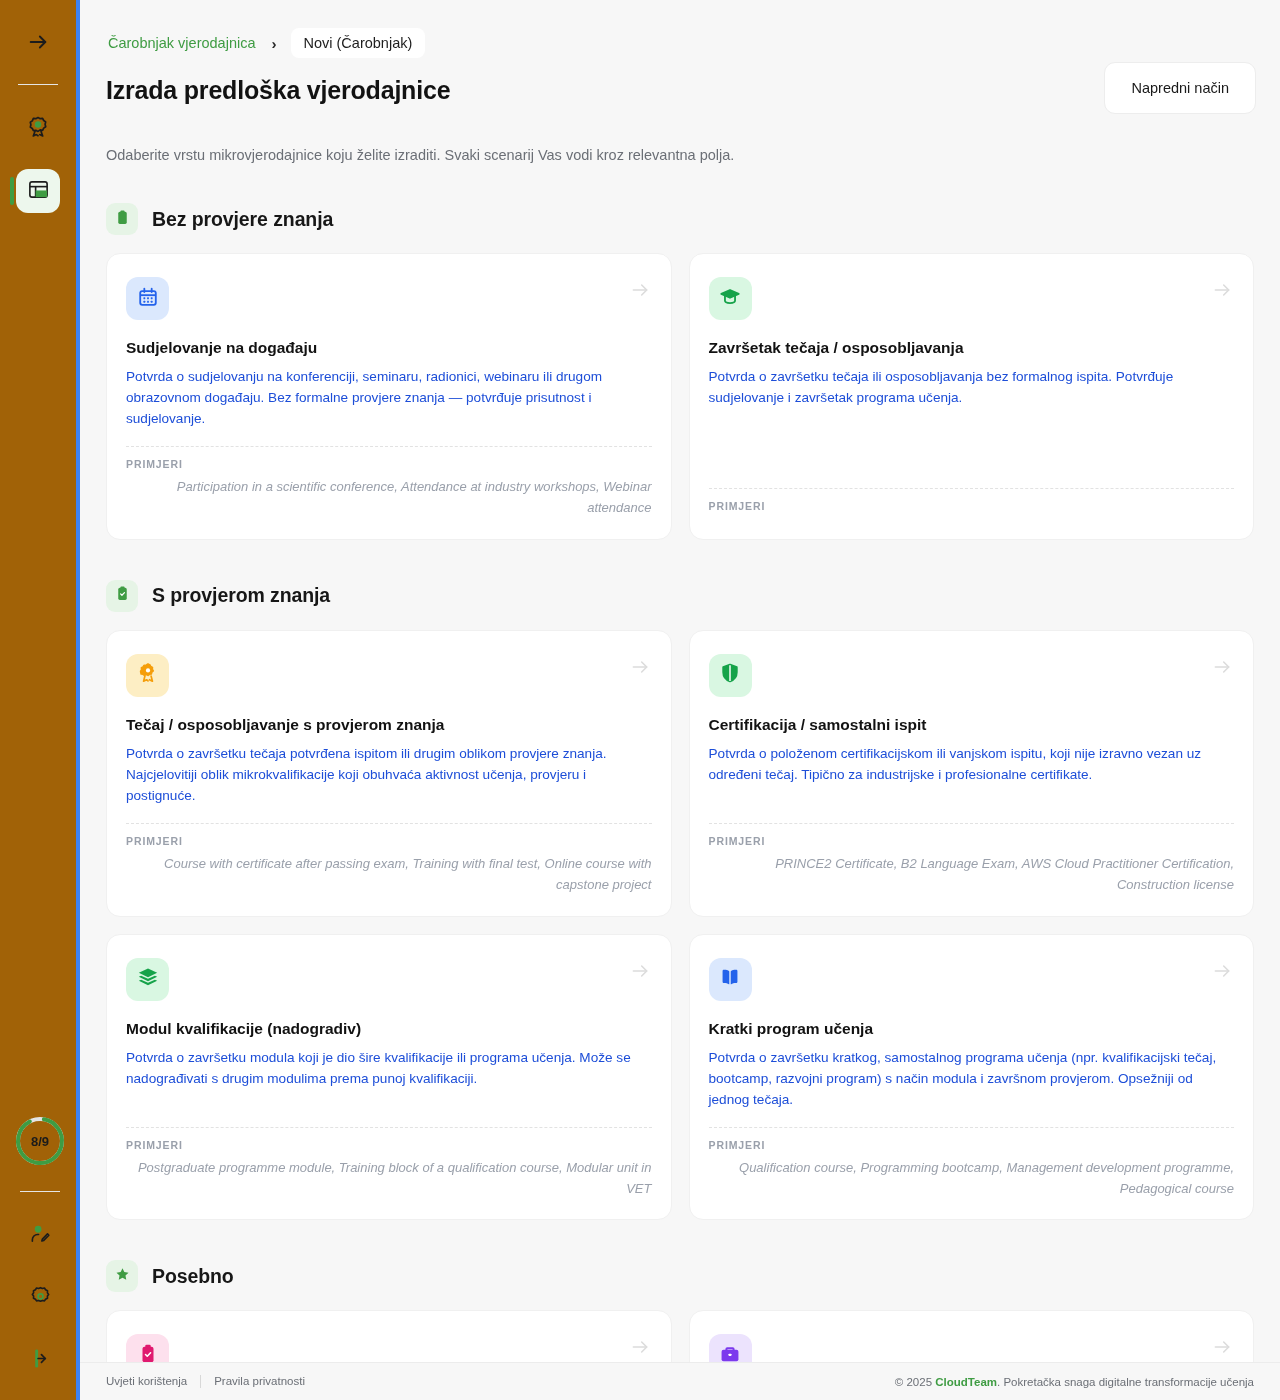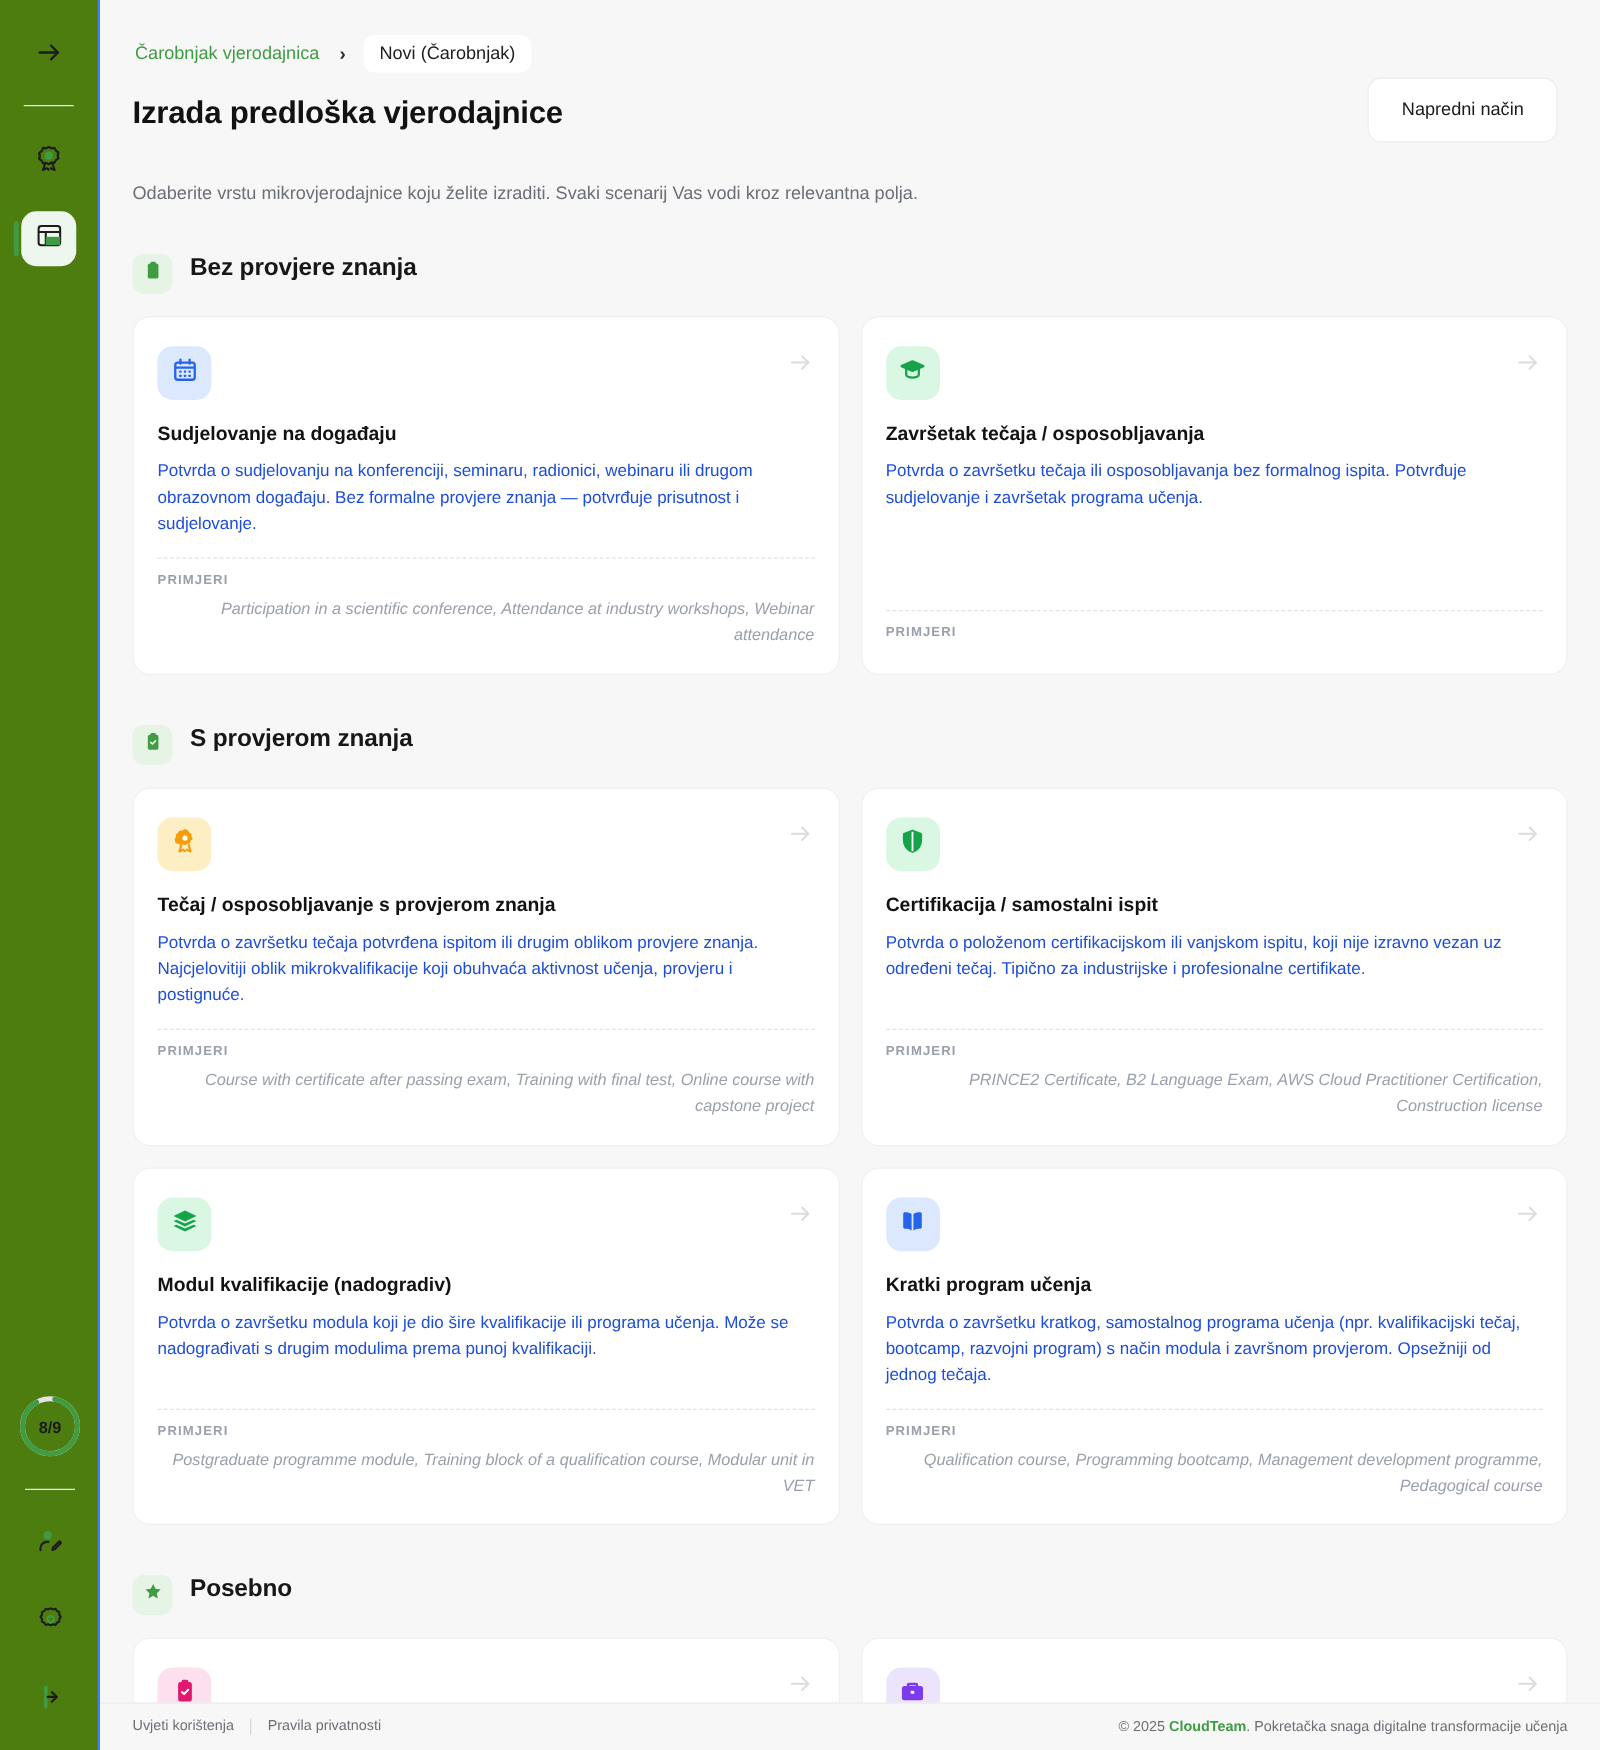--- a/index.html
+++ b/index.html
@@ -7,22 +7,22 @@
     width: 1280px; height: 1400px;
     background: #f7f7f7;
     font-family: "Liberation Sans", sans-serif;
     overflow: hidden;
   }
   .app { display: flex; width: 1280px; height: 1400px; position: relative; }
 
   
   .sidebar {
     width: 80px; height: 1400px;
-    background: #4d7c0f;
-    border-right: 2px solid #3b82f6;
+    background: #a16207;
+    border-right: 4px solid #3b82f6;
     display: flex; flex-direction: column; align-items: center;
     flex: 0 0 80px;
     position: relative;
   }
   .sb-top { padding-top: 22px; display:flex; flex-direction:column; align-items:center; width:100%; }
   .sb-icon-btn {
     width: 44px; height: 44px; border-radius: 12px;
     display: flex; align-items: center; justify-content: center;
     cursor: pointer; position: relative; background: transparent;
   }
@@ -59,28 +59,28 @@
     font-size: 14.5px; color: #1e1e1e;
   }
 
   .page-title {
     font-size: 25px; font-weight: 700; color: #121212;
     margin-top: 18px; letter-spacing: -0.2px;
   }
   .page-sub { font-size: 14.5px; color: #6b6f76; margin-top: 42px; }
 
   .adv-btn {
-    position: absolute; right: 34px; top: 62px;
+    position: absolute; right: 24px; top: 62px;
     background: #ffffff; border: 1px solid #ededed; border-radius: 11px;
     padding: 17px 26px; font-size: 14.5px; color: #1a1a1a; cursor: pointer;
     font-family: "Liberation Sans", sans-serif;
   }
 
   
-  .section-head { display: flex; gap: 14px; margin: 40px 0 18px 0; }
+  .section-head { display: flex; align-items: center; gap: 14px; margin: 40px 0 18px 0; }
   .sec-icon {
     width: 32px; height: 32px; border-radius: 9px; background: #e6f4e6;
     display: flex; align-items: center; justify-content: center;
   }
   .sec-title { font-size: 19.5px; font-weight: 600; color: #171717; letter-spacing: -0.1px; }
 
   
   .grid { display: grid; grid-template-columns: 1fr 1fr; gap: 17px; }
   .card {
     background: #ffffff; border: 1px solid #f0f0f0; border-radius: 14px;

